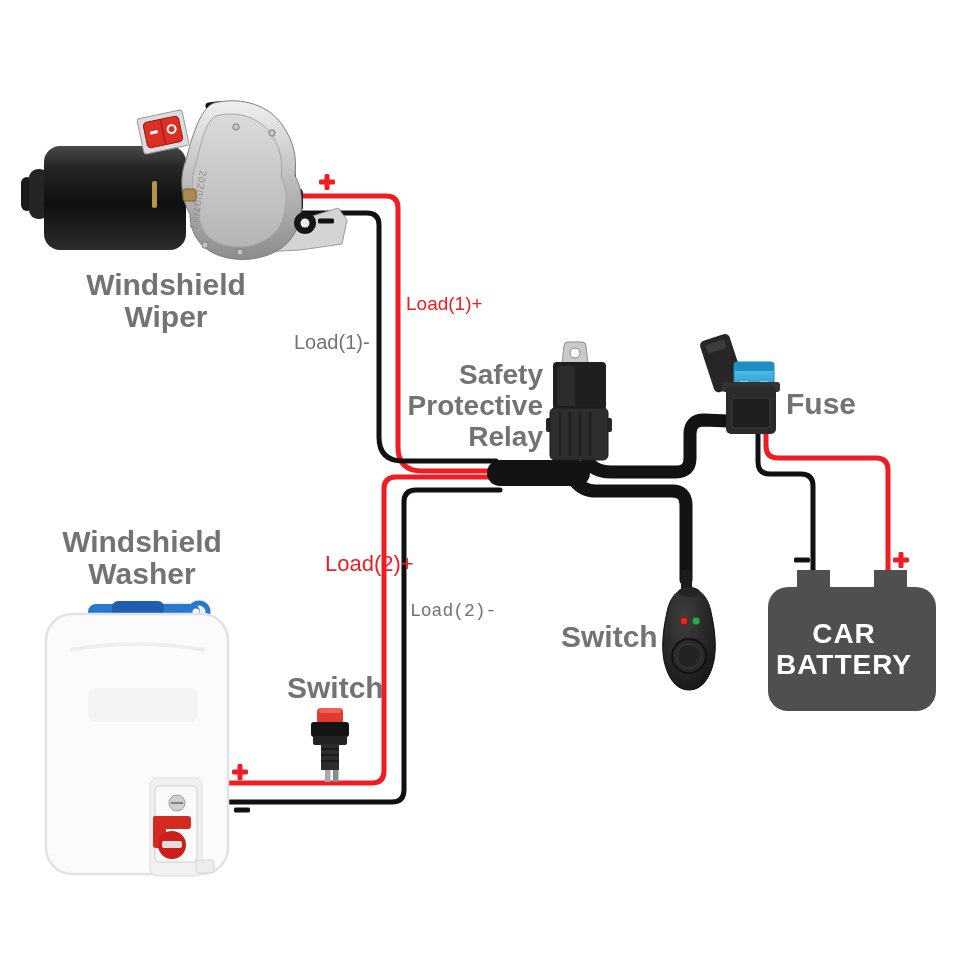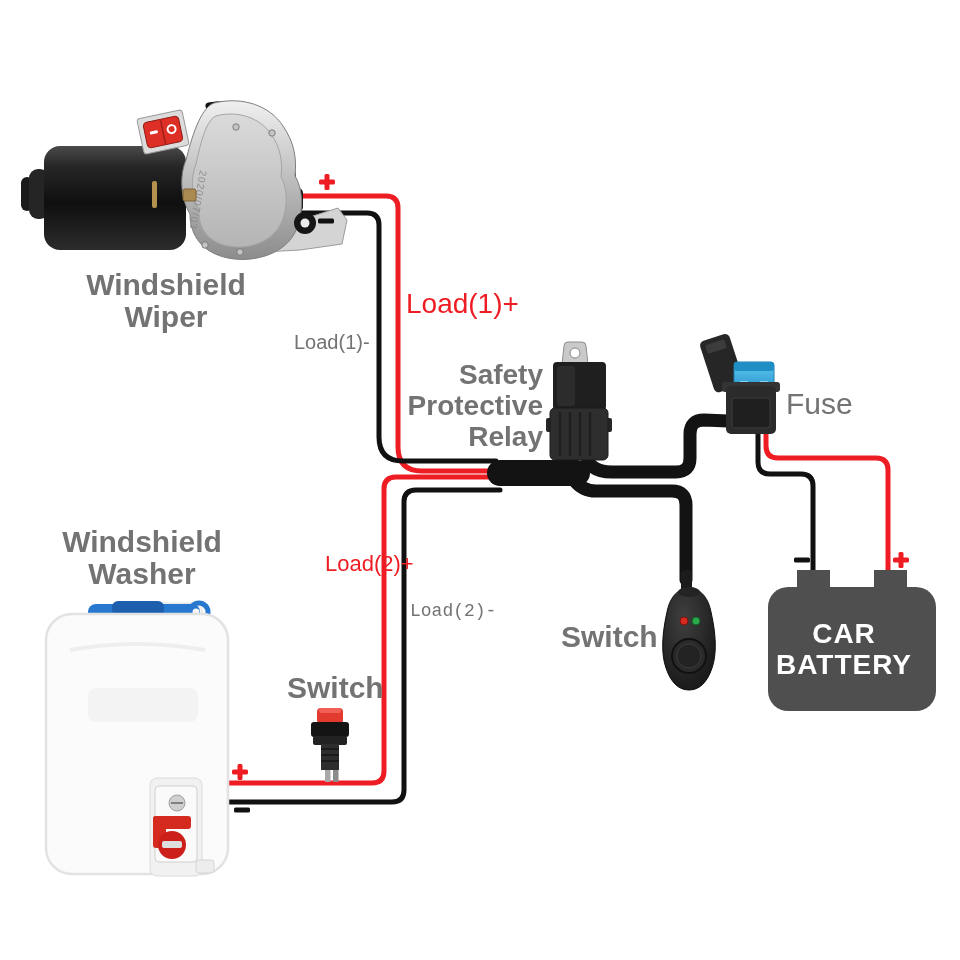--- a/index.html
+++ b/index.html
@@ -4,26 +4,26 @@
 <style>
   html,body{margin:0;padding:0;background:#ffffff;}
   #stage{position:relative;width:960px;height:960px;background:#ffffff;overflow:hidden;
          font-family:"Liberation Sans",sans-serif;}
   #stage svg{position:absolute;left:0;top:0;}
   .lbl{position:absolute;color:#737373;white-space:pre-line;line-height:26px;}
   .red{color:#ee1c23;}
   .lbl-wiper{left:46px;top:269px;width:240px;text-align:center;font-size:30px;font-weight:bold;line-height:32px;}
   .lbl-washer{left:22px;top:526px;width:240px;text-align:center;font-size:30px;font-weight:bold;line-height:32px;}
   .lbl-relay{right:417px;top:359px;text-align:right;font-size:28px;font-weight:bold;line-height:31px;margin-left:48px;}
-  .lbl-fuse{left:786px;top:391px;font-size:30px;font-weight:normal;}
+  .lbl-fuse{left:786px;top:391px;font-size:30px;font-weight:bold;}
   .lbl-switch-main{left:561px;top:624px;font-size:30px;font-weight:bold;}
   .lbl-switch-btn{left:287px;top:675px;font-size:30px;font-weight:bold;}
   .lbl-battery{left:768px;top:587px;width:152px;height:124px;display:flex;align-items:center;justify-content:center;
                text-align:center;color:#ffffff;font-size:28px;font-weight:bold;line-height:31px;letter-spacing:1px;}
-  .lbl-load1p{left:406px;top:291px;font-size:28px;}
+  .lbl-load1p{left:406px;top:291px;font-size:19px;}
   .lbl-load1m{left:294px;top:329px;font-size:20px;}
   .lbl-load2p{left:298px;top:551px;font-size:22px;margin-left:27px;}
   .lbl-load2m{left:410px;top:598px;font-size:18px;font-family:Liberation Mono, monospace;}
 </style>
 </head>
 <body>
 
 <div id="stage">
 
 <svg width="960" height="960" viewBox="0 0 960 960">

